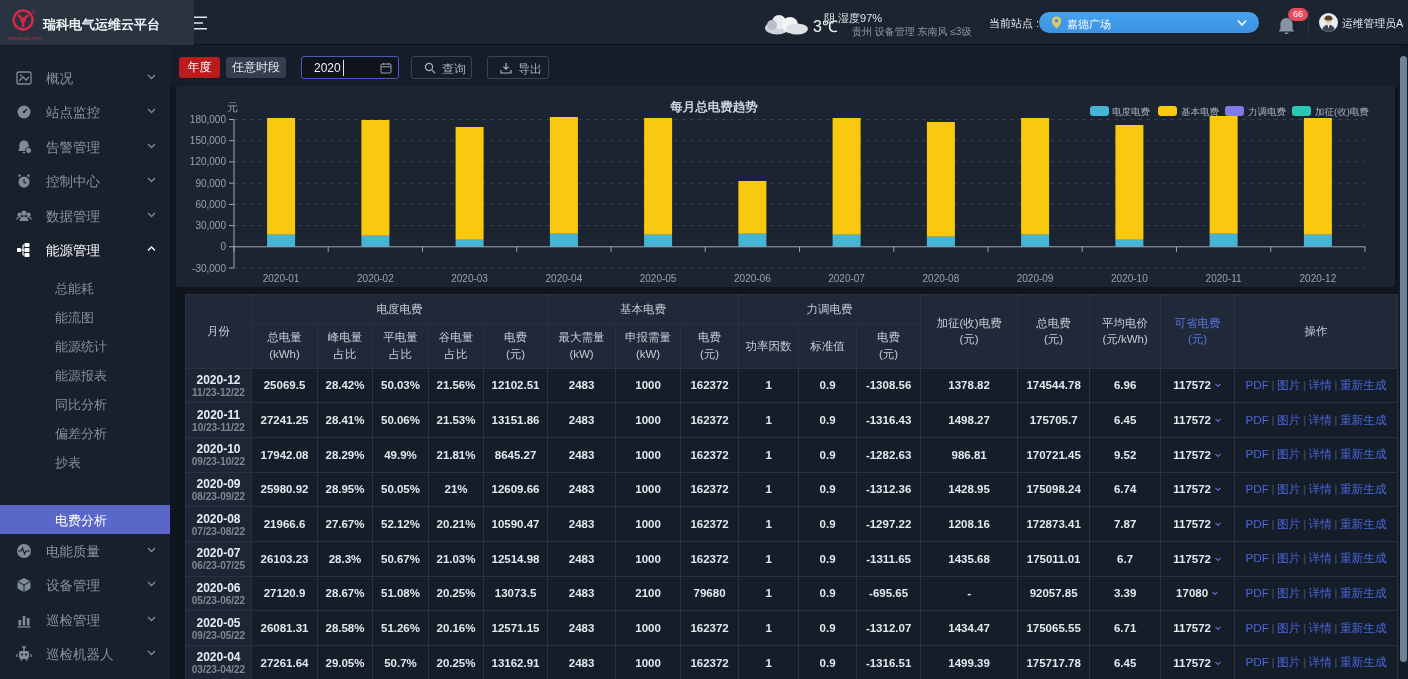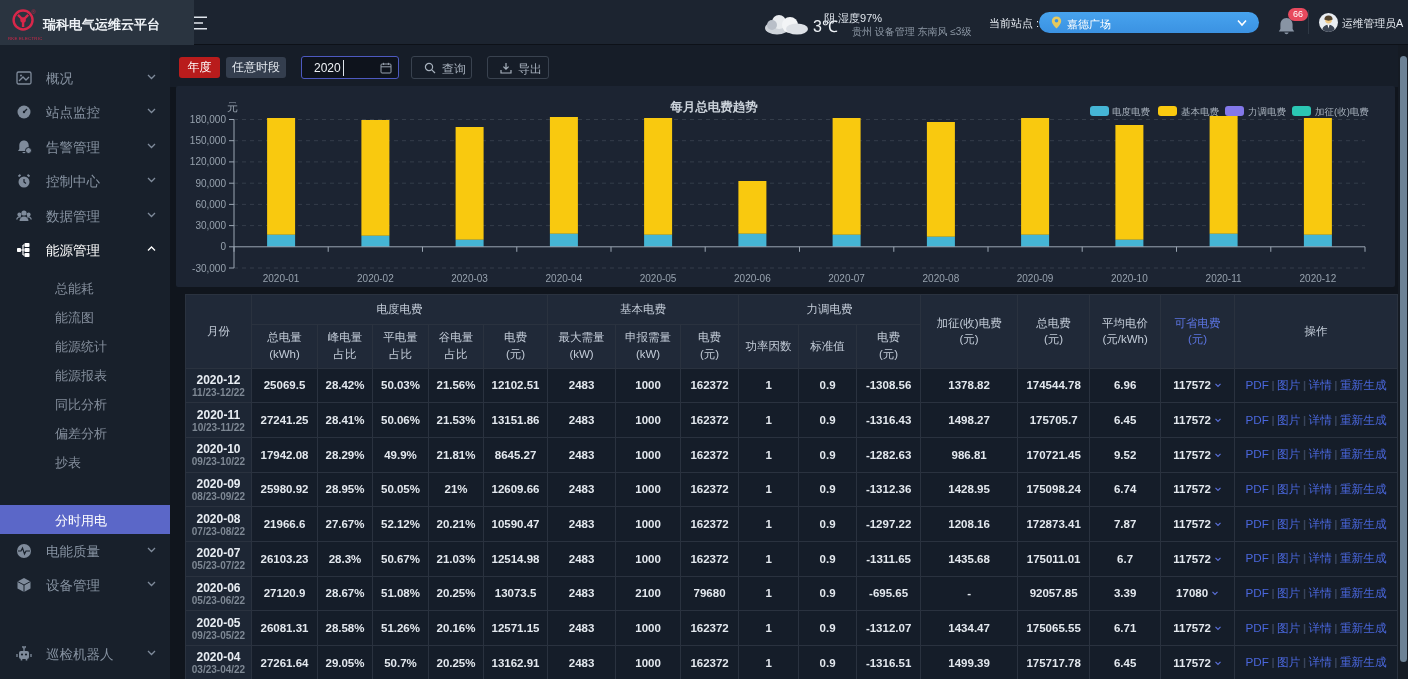--- a/index.html
+++ b/index.html
@@ -399,21 +399,21 @@
           <td>172873.41</td>
           <td>7.87</td>
           <td class="sv">117572<svg width="8" height="8" viewBox="0 0 8 8" style="margin-left:3px">
               <path d="M1.5 2.8 L4 5.3 L6.5 2.8" fill="none" stroke="#5b70da" stroke-width="1.2"></path>
             </svg></td>
           <td class="op"><span class="lk">PDF</span><span class="sep">|</span><span class="lk">图片</span><span class="sep">|</span><span class="lk">详情</span><span class="sep">|</span><span class="lk">重新生成</span></td>
         </tr>
 <tr class="dr">
           <td class="mcol">
             <div class="m1">2020-07</div>
-            <div class="m2">05/23-07/22</div>
+            <div class="m2">06/23-07/25</div>
           </td>
           <td>26103.23</td>
           <td>28.3%</td>
           <td>50.67%</td>
           <td>21.03%</td>
           <td>12514.98</td>
           <td>2483</td>
           <td>1000</td>
           <td>162372</td>
           <td>1</td>
@@ -604,39 +604,51 @@
   <div class="smi" style="top:388.5px">
       <span class="tx">同比分析</span>
     </div>
   <div class="smi" style="top:417.5px">
       <span class="tx">偏差分析</span>
     </div>
   <div class="smi" style="top:446.5px">
       <span class="tx">抄表</span>
     </div>
   <div class="smi sel" style="top:504.5px">
-      <span class="tx">分时用电</span>
+      <span class="tx">电费分析</span>
     </div>
 
   <div class="mi" style="top:533.5px">
       <svg class="ic" viewBox="0 0 16 16">
         <circle cx="8" cy="8" r="7" fill="#7f8b9b"></circle>
         <path d="M2 8 H5 L6.5 5 L8.5 11 L10 8 H14" fill="none" stroke="#18202b" stroke-width="1.2"></path>
       </svg>
       <span class="tx">电能质量</span>
       <svg class="ar" width="9" height="6" viewBox="0 0 9 6">
         <path d="M1 1 L4.5 4.5 L8 1" fill="none" stroke="#7f8b9b" stroke-width="1.3"></path>
       </svg>
     </div>
   <div class="mi" style="top:568px">
       <svg class="ic" viewBox="0 0 16 16">
         <path d="M8 1 L14.5 4.5 L14.5 11.5 L8 15 L1.5 11.5 L1.5 4.5 Z" fill="#7f8b9b"></path>
         <path d="M1.5 4.5 L8 8 L14.5 4.5 M8 8 V15" stroke="#18202b" stroke-width="1" fill="none"></path>
       </svg>
       <span class="tx">设备管理</span>
+      <svg class="ar" width="9" height="6" viewBox="0 0 9 6">
+        <path d="M1 1 L4.5 4.5 L8 1" fill="none" stroke="#7f8b9b" stroke-width="1.3"></path>
+      </svg>
+    </div>
+  <div class="mi" style="top:602.5px">
+      <svg class="ic" viewBox="0 0 16 16">
+        <path d="M1.5 15 H14.5" stroke="#7f8b9b" stroke-width="1.3"></path>
+        <rect x="2.5" y="8" width="2.6" height="5.5" fill="#7f8b9b"></rect>
+        <rect x="6.7" y="4" width="2.6" height="9.5" fill="#7f8b9b"></rect>
+        <rect x="10.9" y="6" width="2.6" height="7.5" fill="#7f8b9b"></rect>
+      </svg>
+      <span class="tx">巡检管理</span>
       <svg class="ar" width="9" height="6" viewBox="0 0 9 6">
         <path d="M1 1 L4.5 4.5 L8 1" fill="none" stroke="#7f8b9b" stroke-width="1.3"></path>
       </svg>
     </div>
   <div class="mi" style="top:637px">
       <svg class="ic" viewBox="0 0 16 16">
         <rect x="3" y="5" width="10" height="8" rx="2" fill="#7f8b9b"></rect>
         <circle cx="6" cy="8.5" r="1.1" fill="#18202b"></circle>
         <circle cx="10" cy="8.5" r="1.1" fill="#18202b"></circle>
         <path d="M8 5 V2.5 M8 2 a1.2 1.2 0 1 1 0.1 0 M1 8 v3 M15 8 v3" stroke="#7f8b9b" stroke-width="1.3" fill="none"></path>

